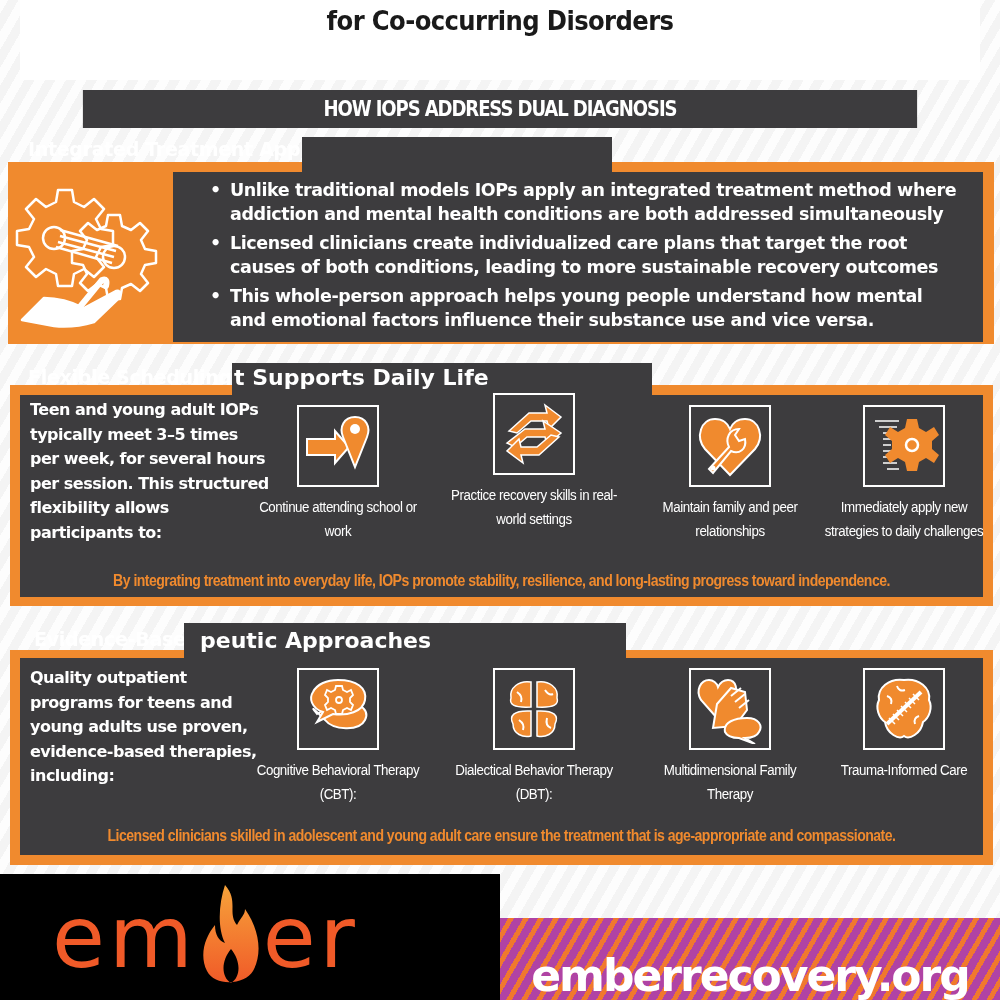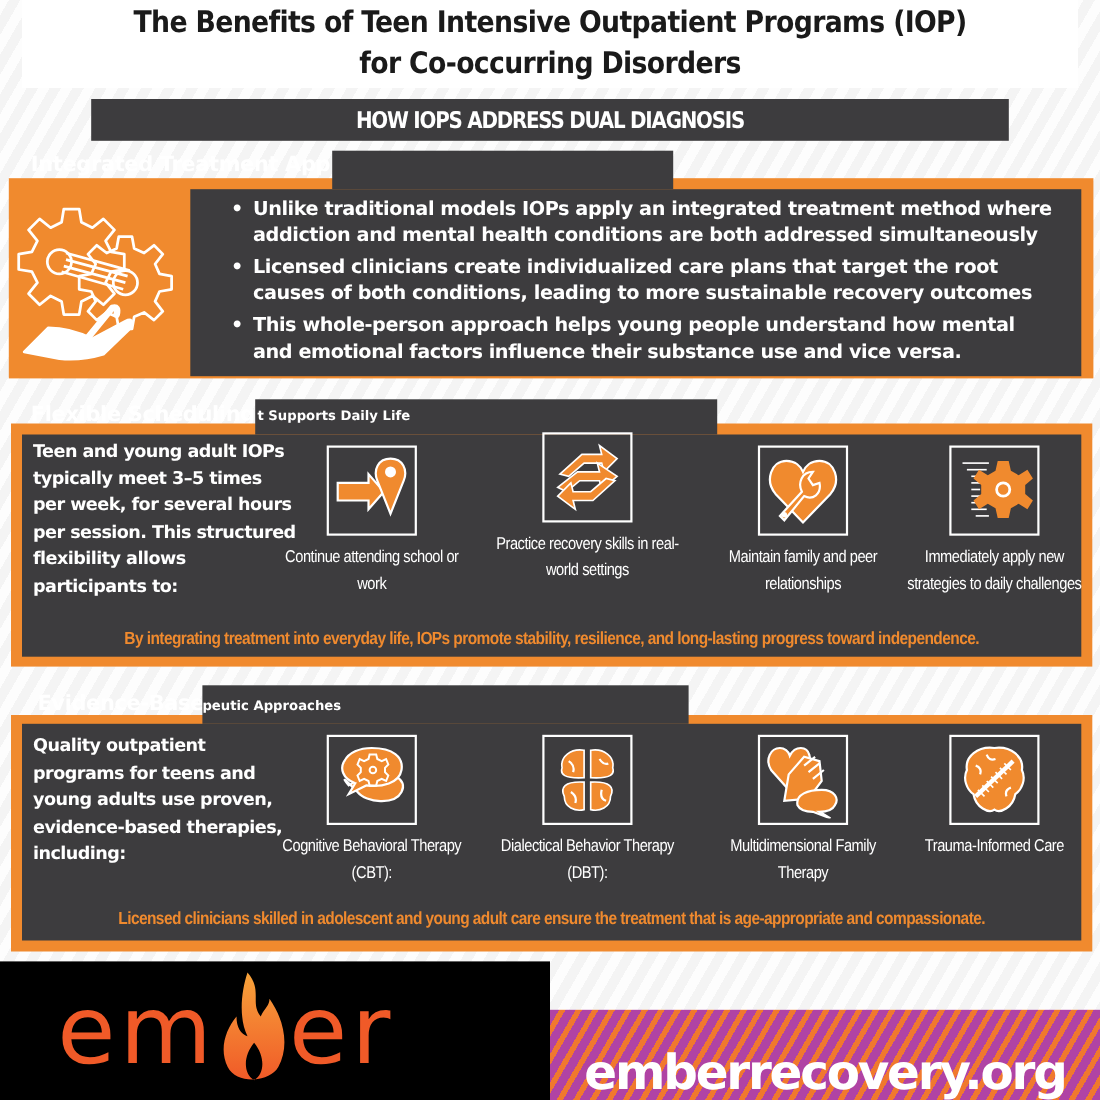--- a/index.html
+++ b/index.html
@@ -24,21 +24,21 @@
     font-family: "DejaVu Sans", sans-serif; font-weight: bold; letter-spacing: -1.3px;
     transform: scaleX(0.86); transform-origin: center;
   }
   .ghost-title {
     color: #ffffff; font-size: 19px; font-weight: bold; white-space: nowrap;
     font-family: "DejaVu Sans", sans-serif; letter-spacing: -0.3px;
   }
   .orange { background: #f08a2e; }
   .dark { background: #3d3c3e; }
   .tab {
-    background: #3d3c3e; color: #fff; font-weight: bold; font-size: 12px;
+    background: #3d3c3e; color: #fff; font-weight: bold; font-size: 22px;
     font-family: "DejaVu Sans", sans-serif; line-height: 30px; white-space: nowrap; overflow: hidden;
   }
   .bullets { margin: 0; padding: 0; list-style: none; color: #fff; }
   .bullets li {
     position: relative; padding-left: 32px; font-size: 17.5px; line-height: 24px; font-weight: bold;
     margin-bottom: 5px; font-family: "DejaVu Sans", sans-serif; letter-spacing: -0.4px; margin-left: 25px;
   }
   .bullets li::before { content: "•"; position: absolute; left: 12px; top: 0; }
   .intro {
     color: #fff; font-weight: bold; font-size: 16px; line-height: 24.5px;
@@ -73,21 +73,20 @@
     position: absolute; left: 0; width: 500px; top: 28px; text-align: center;
     color: #fff; font-weight: bold; font-size: 44px; line-height: 60px;
     font-family: "DejaVu Sans", sans-serif; letter-spacing: -2px;
   }
 </style>
 </head>
 <body>
 
 <div class="abs title-box"></div>
 <div class="abs title">
-  <div>The Benefits of Teen Intensive Outpatient Programs (IOP)</div>
   <div>for Co-occurring Disorders</div>
 </div>
 <div class="abs banner">HOW IOPS ADDRESS DUAL DIAGNOSIS</div>
 
 <div class="abs ghost-title" style="left:28px; top:138px;">Integrated Treatment Approach</div>
 <div class="abs orange" style="left:8px; top:162px; width:986px; height:182px;"></div>
 <div class="abs dark" style="left:302px; top:137px; width:310px; height:35px;"></div>
 <div class="abs dark" style="left:173px; top:172px; width:810px; height:170px;">
   <ul class="bullets" style="padding-top:6px; padding-right:20px;">
     <li>Unlike traditional models IOPs apply an integrated treatment method where addiction and mental health conditions are both addressed simultaneously</li>
@@ -163,21 +162,21 @@
       <circle cx="43" cy="34" r="6" fill="none" stroke="#fff" stroke-width="2.5"></circle>
     </svg>
   </div>
   <div class="icon-label">Immediately apply new strategies to daily challenges</div>
 </div>
 <div class="abs tagline" style="left:20px; top:572px; width:963px;">By integrating treatment into everyday life, IOPs promote stability, resilience, and long-lasting progress toward independence.</div>
 
 <div class="abs ghost-title" style="left:34px; top:628px;">Evidence-Based Thera</div>
 <div class="abs orange" style="left:10px; top:650px; width:983px; height:215px;"></div>
 <div class="abs tab" style="left:184px; top:623px; width:442px; height:35px; line-height:36px;">
-  <span style="padding-left:0;">peutic Approaches</span>
+  <span style="padding-left:16px;">peutic Approaches</span>
 </div>
 <div class="abs dark" style="left:20px; top:658px; width:963px; height:197px;"></div>
 <div class="abs intro" style="left:30px; top:666px; width:240px;">Quality outpatient programs for teens and young adults use proven, evidence-based therapies, including:</div>
 
 <div class="abs icon-col" style="left:238px; top:668px;">
   <div class="icon-box">
     <svg width="70" height="70" viewBox="0 0 70 70">
       <path d="M14 40 C6 30 12 36 22 46 C30 56 56 58 62 46 C68 34 52 26 34 28 Z" fill="#f08a2e" stroke="#fff" stroke-width="2"></path>
       <path d="M35 6 C54 6 64 14 62 26 C60 38 44 42 30 40 L14 48 L20 38 C8 34 6 24 10 18 C14 10 24 6 35 6 Z" fill="#f08a2e" stroke="#fff" stroke-width="2"></path>
       <path d="M33 12 L39 12 L40 16 L44 18 L48 16 L50 21 L47 24 L47 28 L50 31 L48 36 L44 34 L40 36 L39 40 L33 40 L32 36 L28 34 L24 36 L22 31 L25 28 L25 24 L22 21 L24 16 L28 18 L32 16 Z" fill="none" stroke="#fff" stroke-width="1.8"></path>

